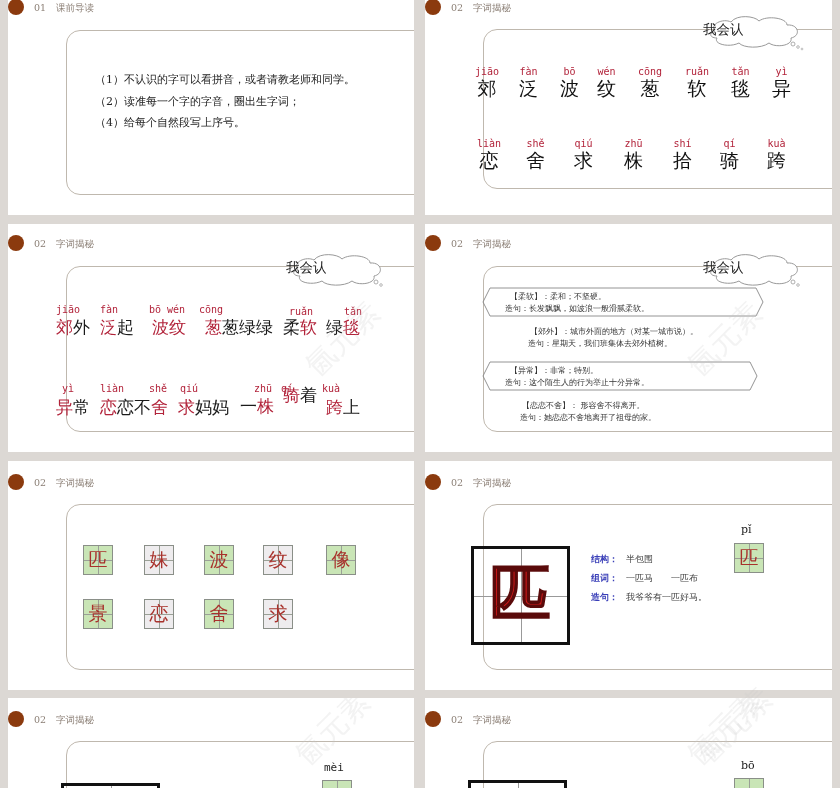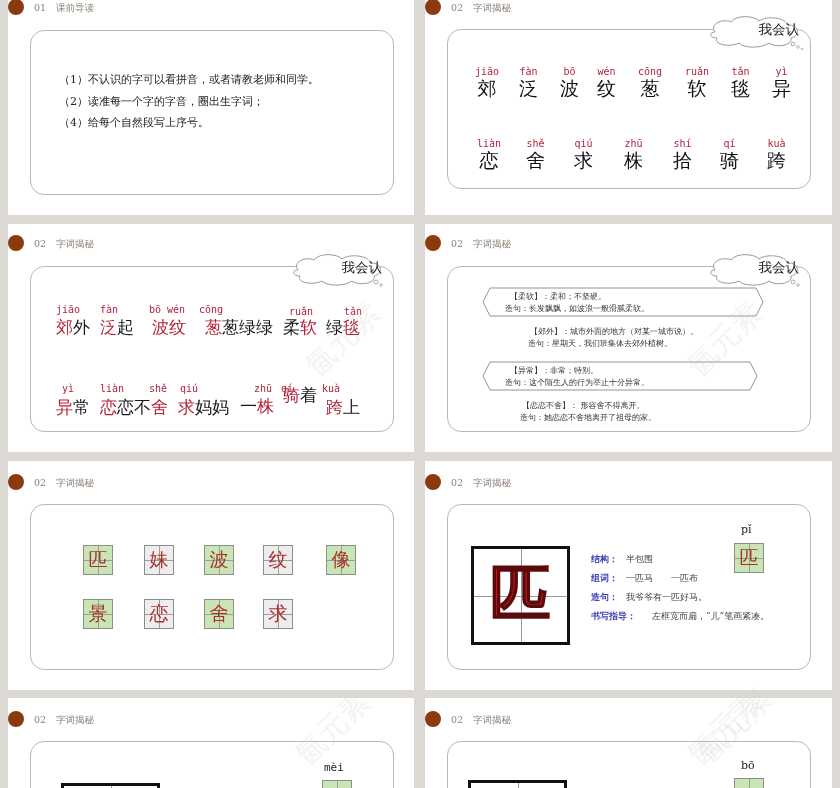--- a/index.html
+++ b/index.html
@@ -1,23 +1,23 @@
 <!DOCTYPE html>
 <html><head>
 <meta charset="utf-8">
 <style>
   html,body{margin:0;padding:0;}
   body{width:840px;height:788px;background:#dcd8d4;position:relative;overflow:hidden;font-family:"DejaVu Serif","Liberation Serif",serif;}
   .slide{position:absolute;background:#ffffff;overflow:hidden;}
   .dot{position:absolute;left:0;top:5px;width:16px;height:16px;border-radius:50%;background:#8b3a0e;}
   .sec{position:absolute;left:26px;top:4px;font-size:9.5px;color:#8a7e74;white-space:nowrap;}
   .sec .num{margin-right:10px;}
-  .card{position:absolute;border:1.3px solid #bfb8ae;border-radius:14px;background:#fff;}
+  .card{position:absolute;border:1.3px solid #bfb8ae;border-radius:14px;background:#fff;margin-left:36px;}
   .cloud{position:absolute;}
-  .cloud span{position:absolute;left:0;width:100%;text-align:right;font-size:13.5px;color:#222;}
+  .cloud span{position:absolute;left:0;width:100%;text-align:left;font-size:13.5px;color:#222;}
   .rules{position:absolute;left:28px;top:38px;font-size:11px;color:#222;line-height:21.5px;}
   .pycell{position:absolute;text-align:center;}
   .py{font-family:"DejaVu Sans Mono","Liberation Mono",monospace;font-size:10px;color:#b2233a;display:block;}
   .hz{font-size:19px;color:#111;display:block;line-height:22px;}
   .word{position:absolute;font-size:17px;white-space:nowrap;}
   .red{color:#b2233a;}
   .blk{color:#1a1a1a;}
   .pyt{position:absolute;font-family:"DejaVu Sans Mono","Liberation Mono",monospace;font-size:10px;color:#b2233a;white-space:nowrap;}
   .defs{position:absolute;font-size:8px;color:#333;line-height:11.5px;white-space:nowrap;}
   .hex{position:absolute;}
@@ -254,21 +254,20 @@
   <div class="card" style="left:22px;top:43px;width:362px;height:164px;"></div>
   <div class="big" style="left:46px;top:85px;width:99px;height:99px;">
     <div class="v"></div>
       <div class="h"></div>
     <div class="ch">匹</div>
   </div>
   <div class="info" style="left:166px;top:89px;">
     <div><span class="lb">结构：</span><span>半包围</span></div>
     <div><span class="lb">组词：</span><span>一匹马　　一匹布</span></div>
     <div><span class="lb">造句：</span><span>我爷爷有一匹好马。</span></div>
-    <div><span class="lb" style="margin-right:16px;">书写指导：</span><span>左框宽而扁，“儿”笔画紧凑。</span></div>
   </div>
   <div class="pinyin-top" style="left:316px;top:62px;">pǐ</div>
   <div class="grid g" style="left:309px;top:82px;">
       <span>匹</span>
     </div>
 </div>
 
 <div class="slide" style="left:8px;top:698px;width:406px;height:100px;">
   <div class="dot" style="top:13px;"></div>
   <div class="sec" style="top:16px;">

